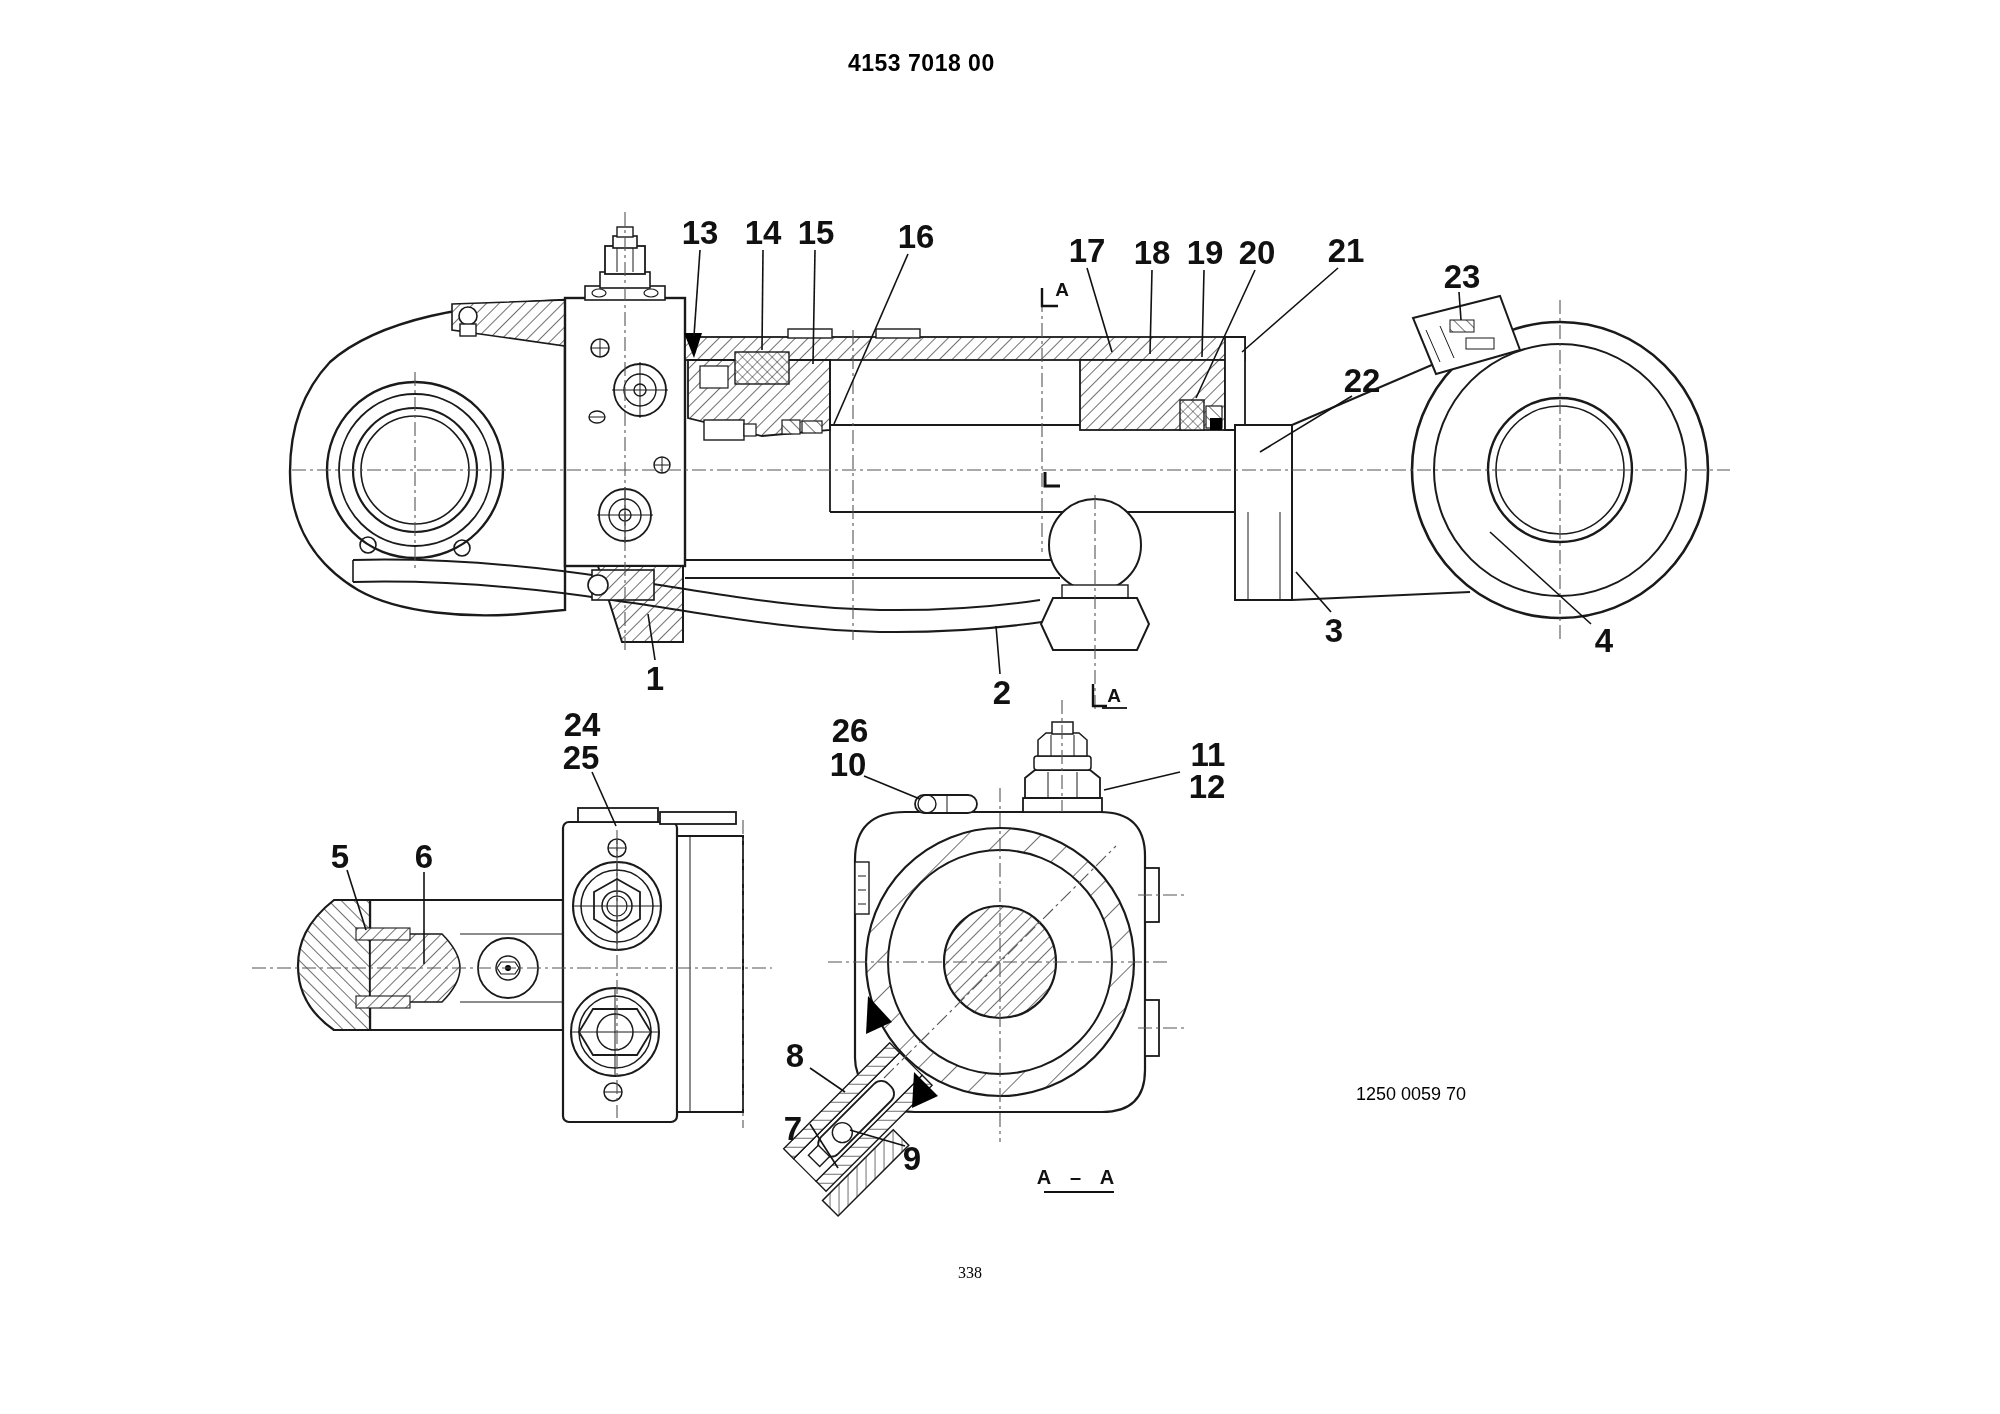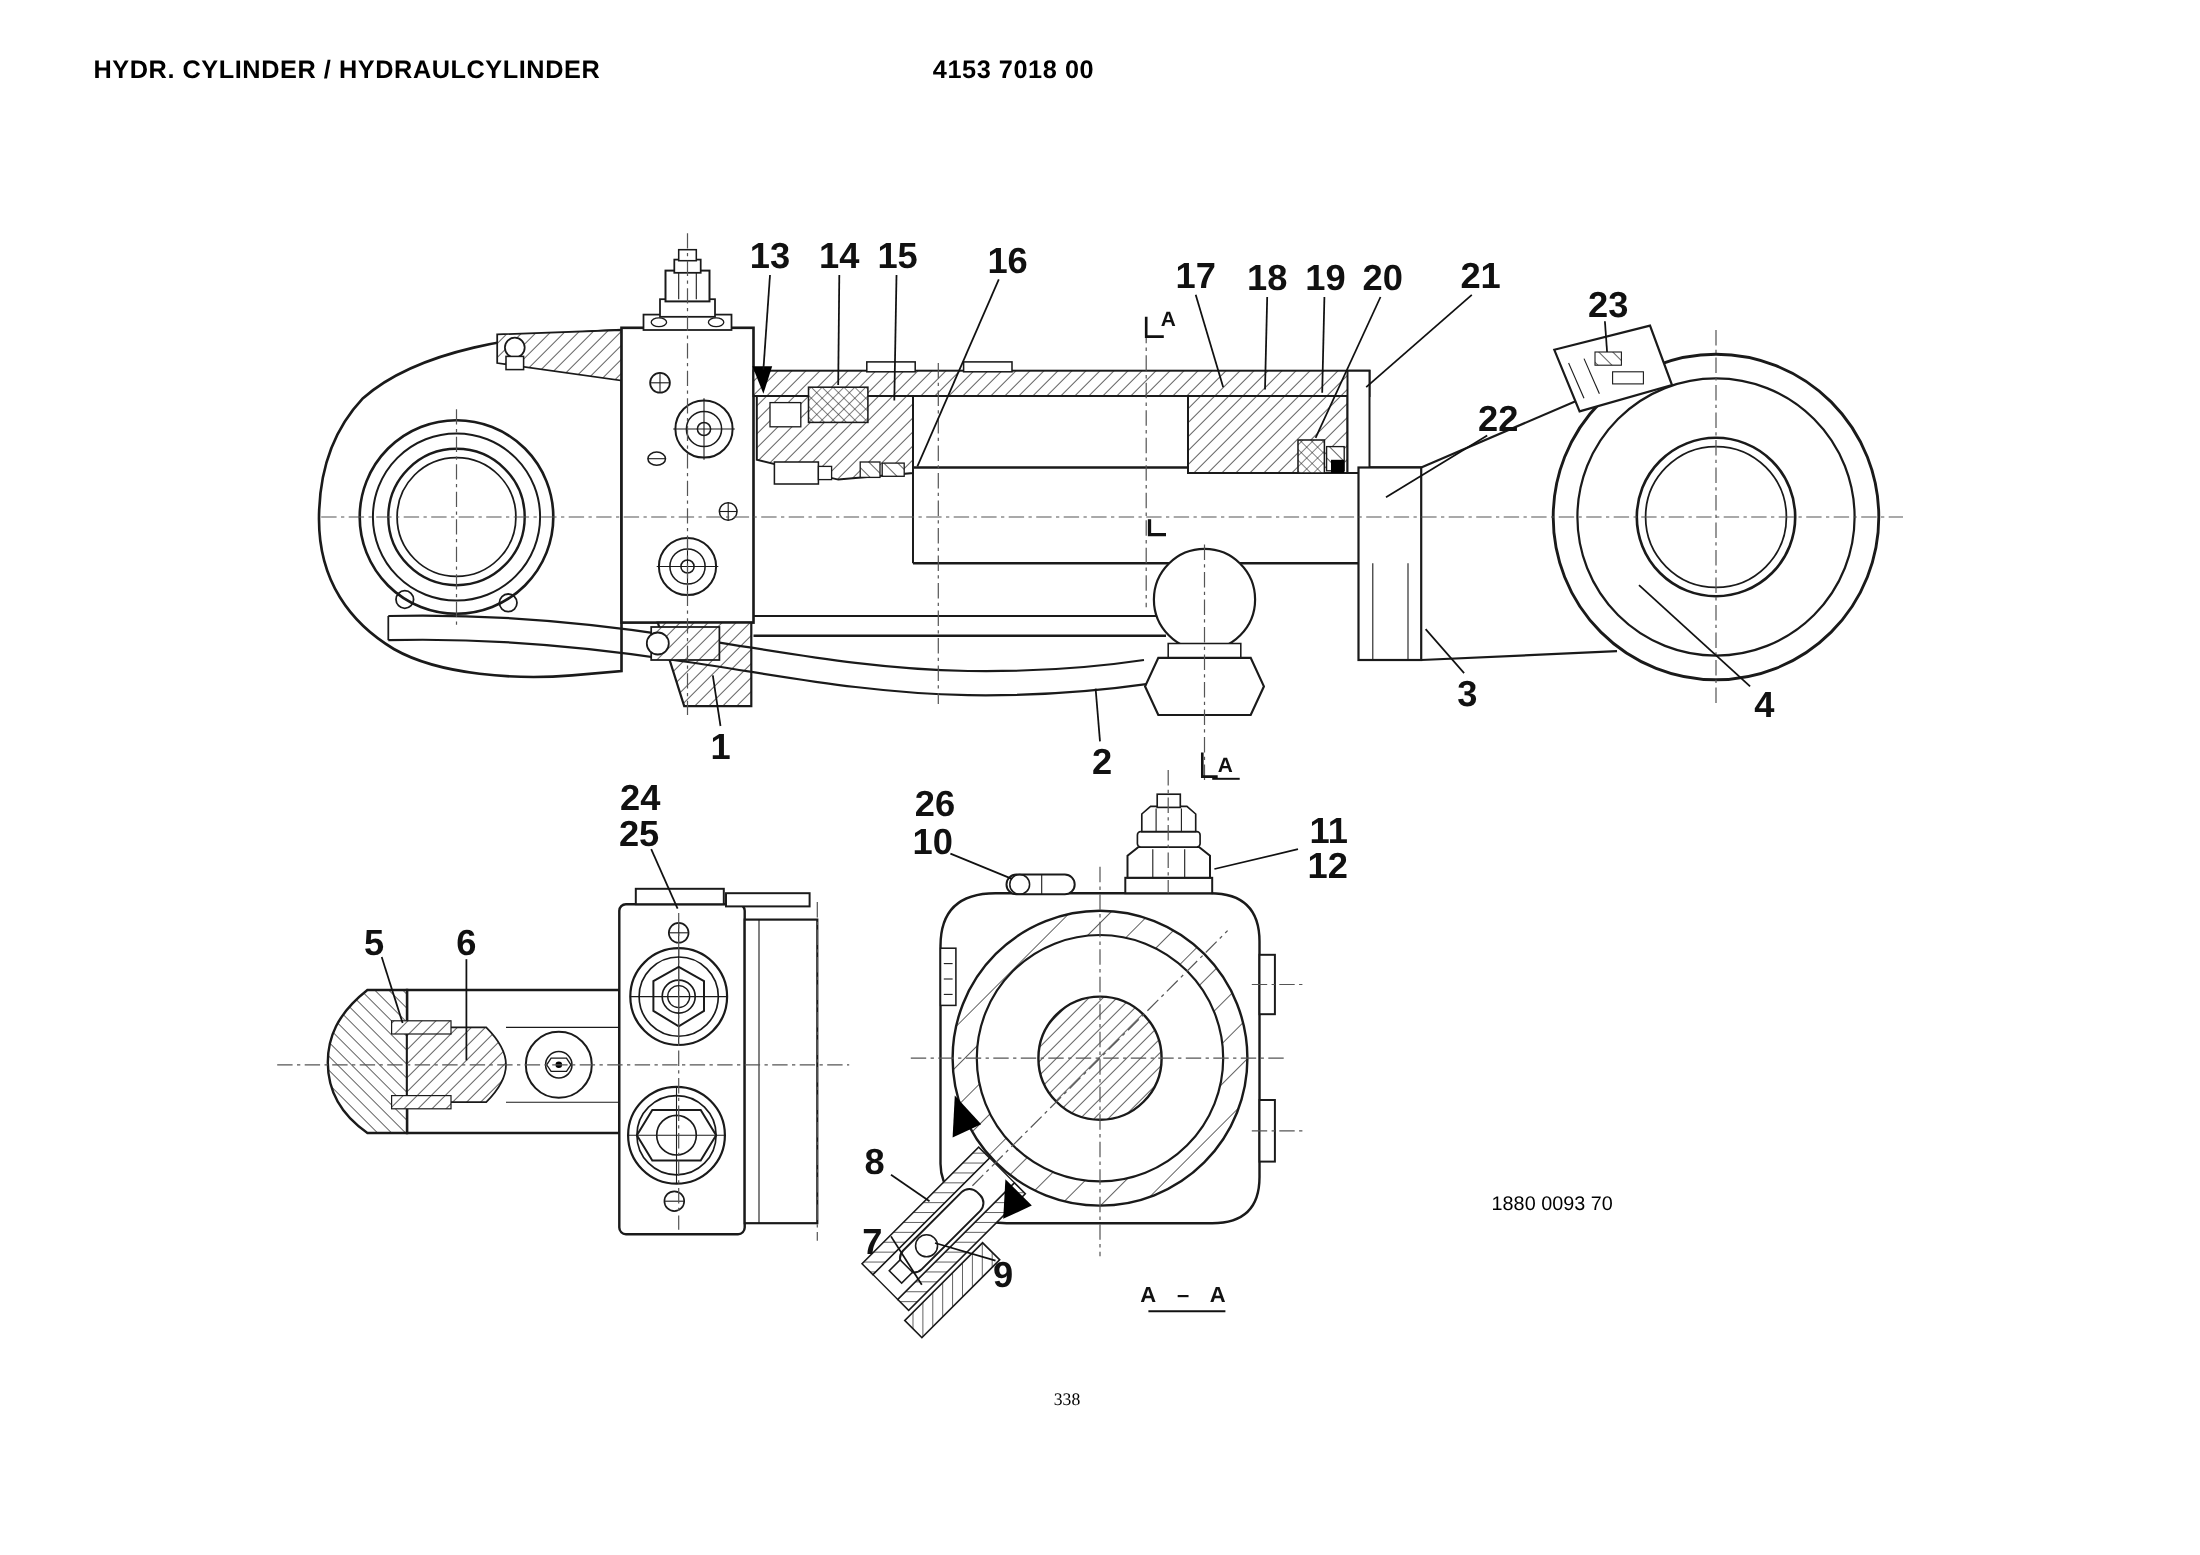--- a/index.html
+++ b/index.html
@@ -21,23 +21,22 @@
   .o{stroke:#1a1a1a;fill:none;}
   .w{stroke:#1a1a1a;fill:#ffffff;}
   .cl{stroke:#555;stroke-width:1.1;fill:none;stroke-dasharray:14 4 3 4;}
   .thin{stroke:#1a1a1a;stroke-width:1;fill:none;}
 </style>
 </head>
 <body>
 
 <div id="page">
 
-  <div id="title" class="hdr">HYDR. CYLINDER / HYDRAULCYLINDER</div>
   <div id="pn" class="hdr">4153 7018 00</div>
-  <div id="refnum">1880 0093 70</div>
+  <div id="refnum">1250 0059 70</div>
   <div id="pageno">338</div>
 
   <svg class="drawing" width="2000" height="1414" viewBox="0 0 2000 1414">
     <defs>
       <pattern id="hatchA" width="9" height="9" patternUnits="userSpaceOnUse" patternTransform="rotate(45)">
         <rect width="9" height="9" fill="#ffffff"></rect>
         <line x1="0" y1="0" x2="0" y2="9" stroke="#222" stroke-width="1.3"></line>
       </pattern>
       <pattern id="hatchB" width="9" height="9" patternUnits="userSpaceOnUse" patternTransform="rotate(-45)">
         <rect width="9" height="9" fill="#ffffff"></rect>

